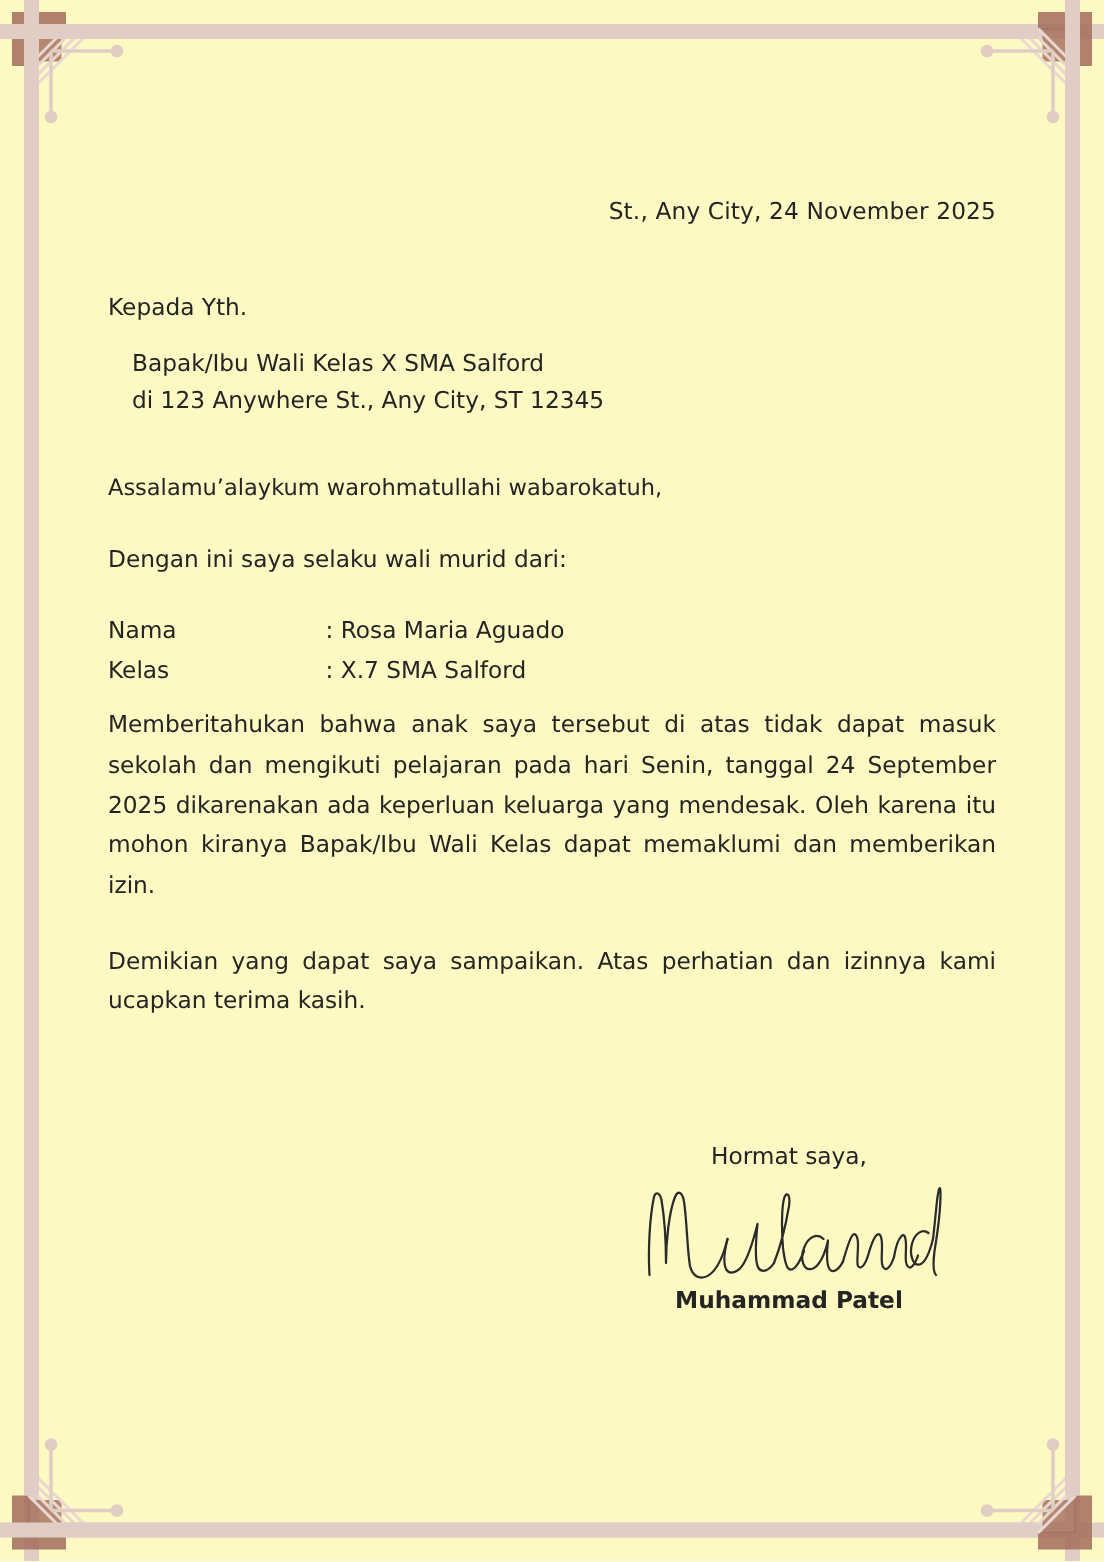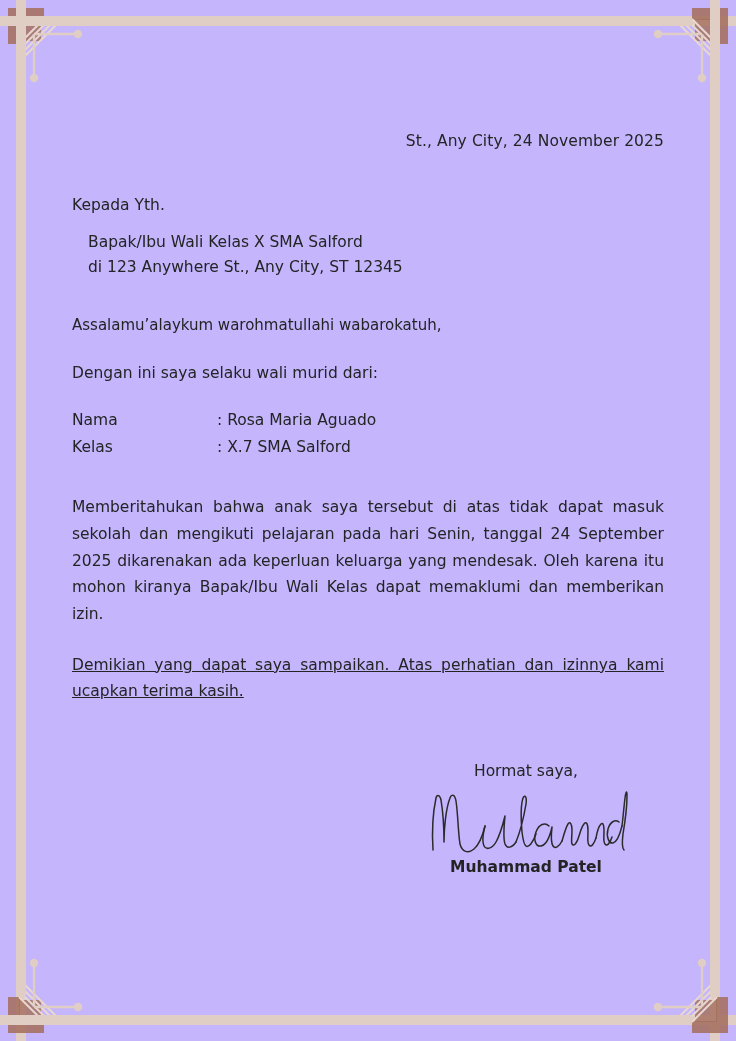--- a/index.html
+++ b/index.html
@@ -8,21 +8,21 @@
     background: #ffffff;
   }
   body {
     font-family: "DejaVu Sans", "Liberation Sans", sans-serif;
   }
 
   #page {
     position: relative;
     width: 736px;
     height: 1041px;
-    background: #c4b5fd;
+    background: #fef9c3;
     overflow: hidden;
   }
 
   
   .frame-svg {
     position: absolute;
     left: 0;
     top: 0;
     width: 736px;
     height: 1041px;
@@ -63,39 +63,39 @@
     margin: 0 0 30px 0;
   }
 
   .intro {
     font-size: 15.5px;
     margin: 12px 0 26px 0;
   }
 
   .id-table {
     border-collapse: collapse;
-    margin: 0 0 32px 0;
+    margin: 0 0 8px 0;
     font-size: 15.5px;
   }
   .id-table td {
     padding: 0 0 2px 0;
     vertical-align: top;
     line-height: 1.62;
   }
   .id-label { width: 145px; }
   .id-value { white-space: nowrap; }
 
   .para {
     font-size: 15.5px;
     line-height: 1.72;
     text-align: justify;
     text-justify: inter-word;
     margin: 0 0 24px 0;
   }
-  .para.last { margin-bottom: 0; text-decoration: underline; }
+  .para.last { margin-bottom: 0; }
 
   
   .sign-block {
     position: absolute;
     left: 388px;
     top: 762px;
     width: 276px;
     text-align: center;
   }
   .sign-hormat {

